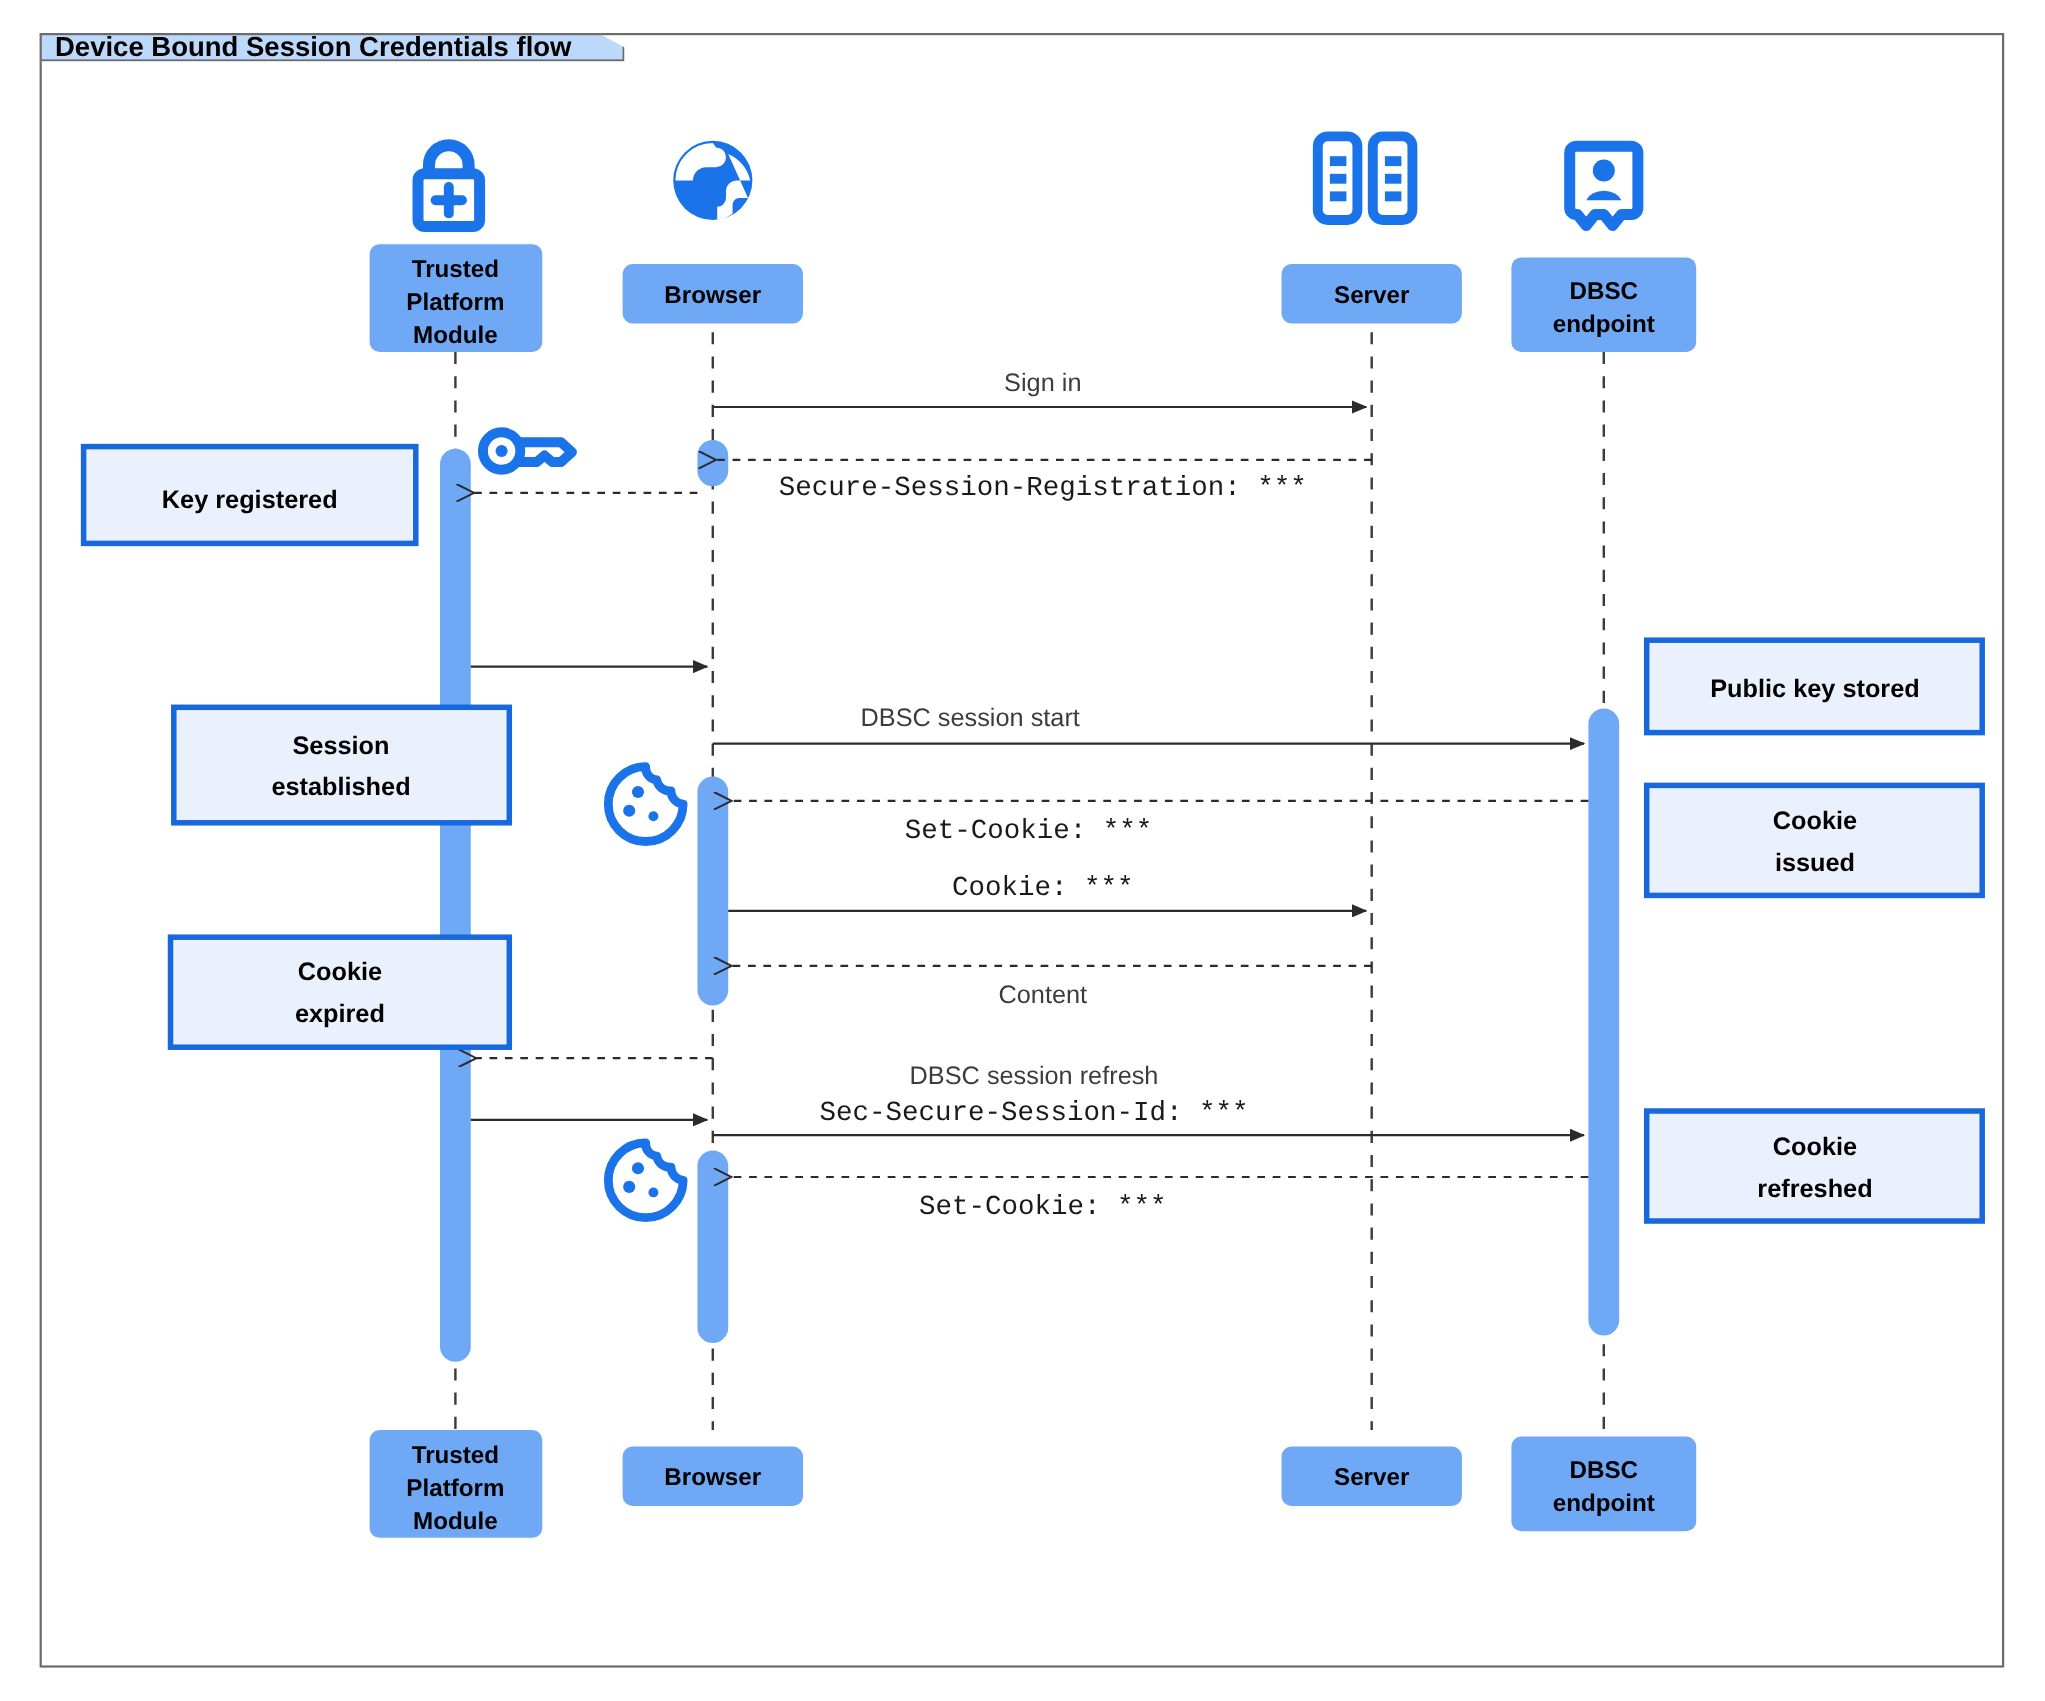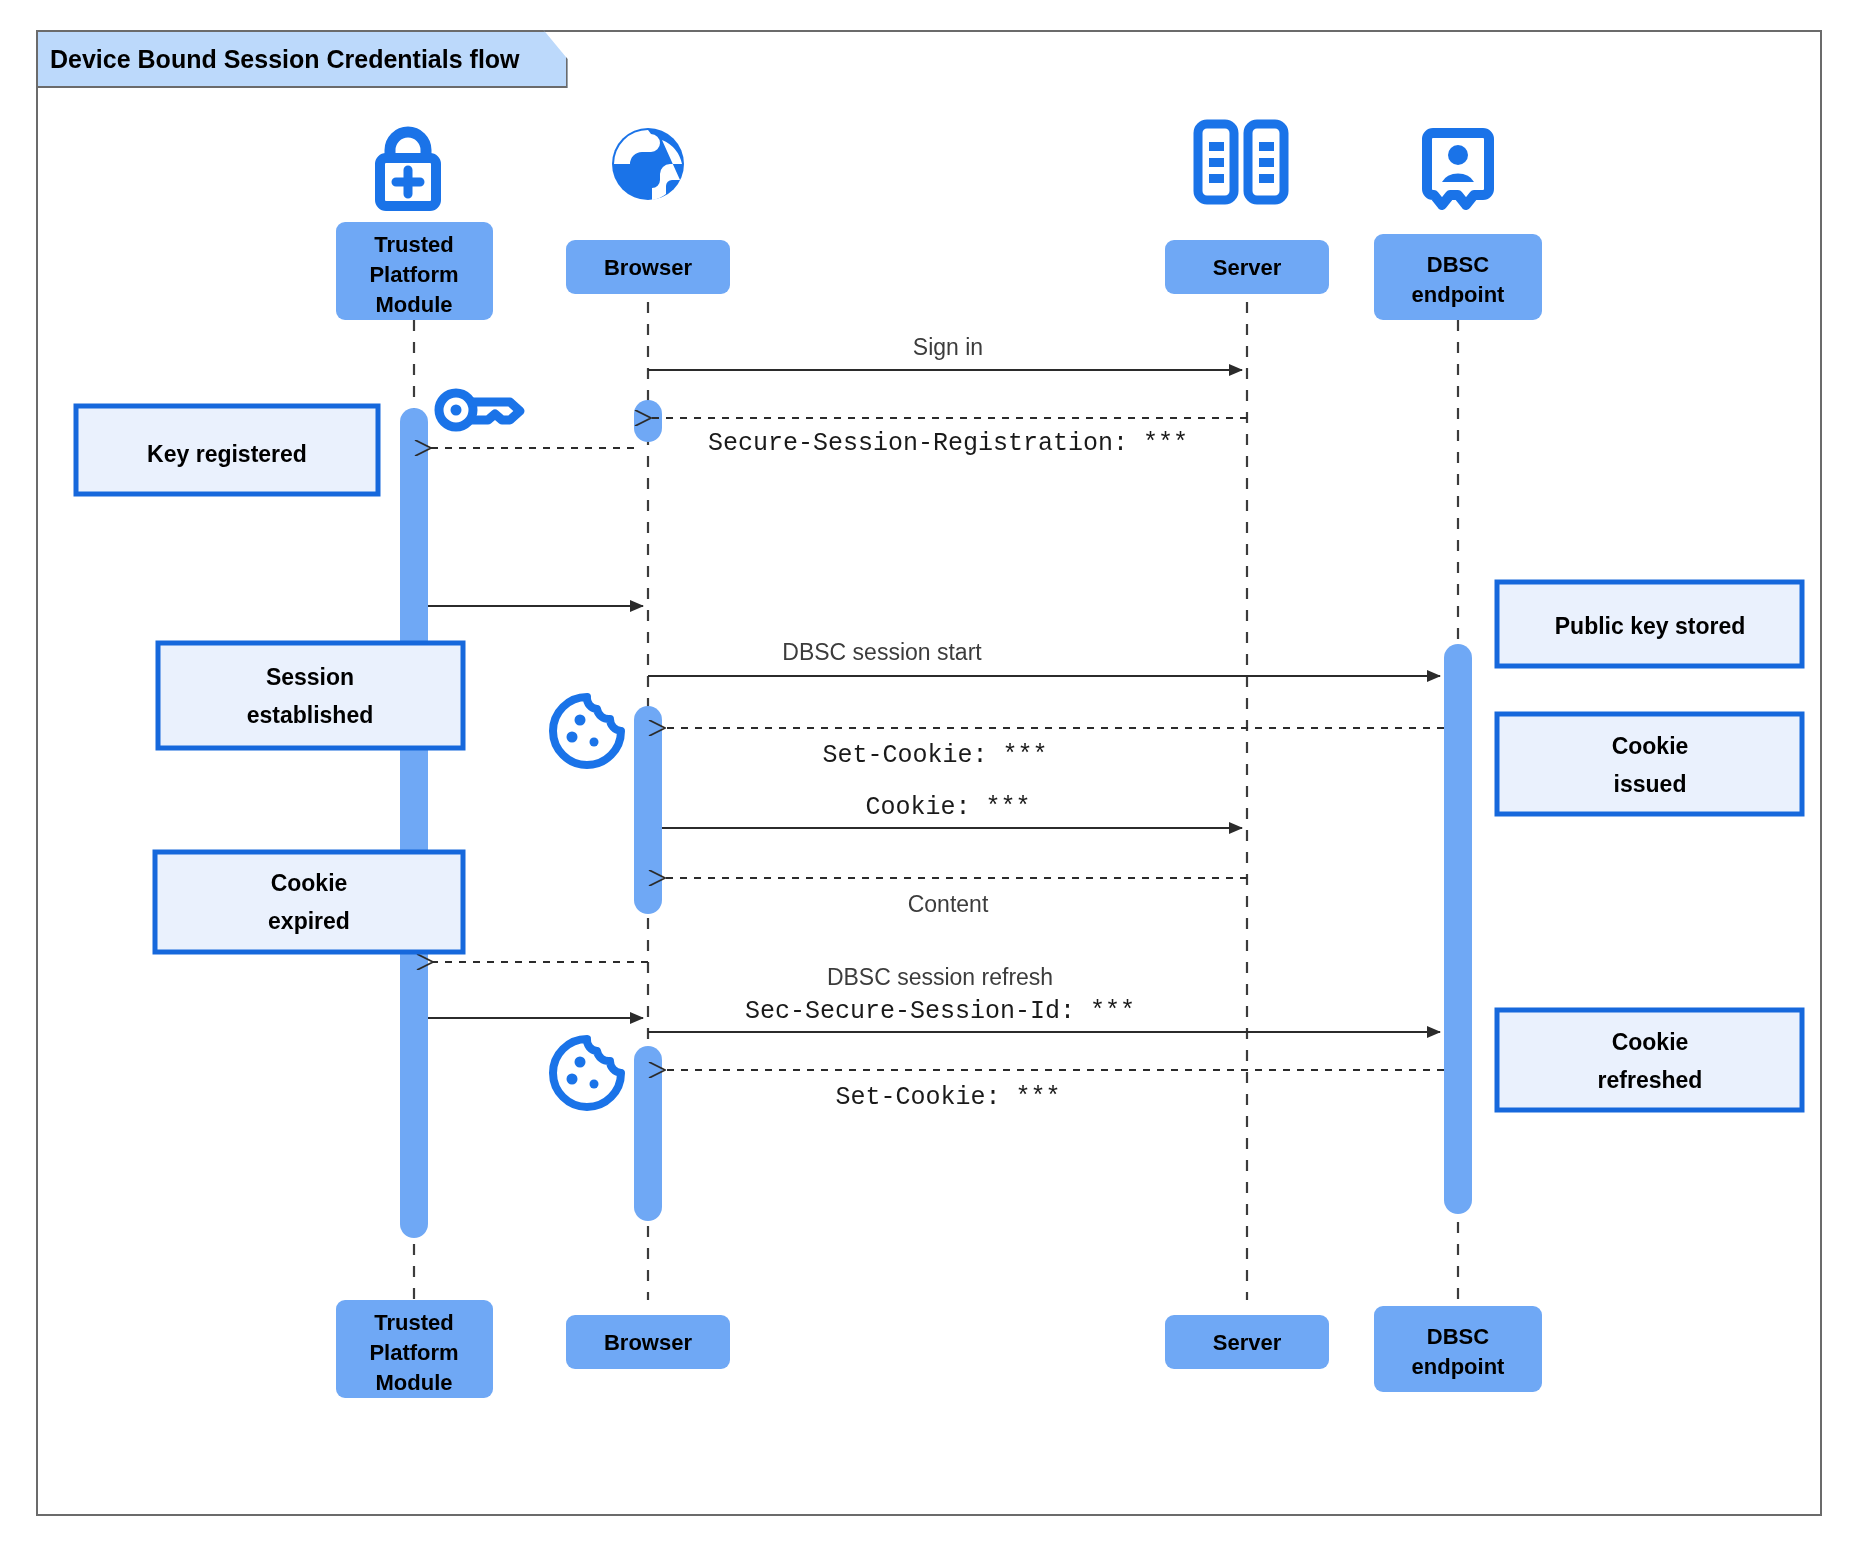--- a/index.html
+++ b/index.html
@@ -1,20 +1,20 @@
 <!DOCTYPE html>
 <html><head>
 <meta charset="utf-8">
 <style>
   html,body{margin:0;padding:0;background:#ffffff;}
   body{font-family:"Liberation Sans",sans-serif;}
   #page{position:relative;width:1859px;height:1546px;background:#ffffff;overflow:hidden;}
   #frame{position:absolute;left:36px;top:30px;width:1786px;height:1486px;
          border:2px solid #6b6b6b;background:#ffffff;box-sizing:border-box;}
-  #frame-title{position:absolute;left:36px;top:30px;height:58px;
+  #frame-title{position:absolute;left:36px;top:30px;height:26px;
          background:#bcd9fb;border:2px solid #6b6b6b;box-sizing:border-box;
          padding:0 46px 0 12px;display:flex;align-items:center;
          font-weight:bold;font-size:25px;color:#000;white-space:nowrap;
          clip-path:polygon(0 0,calc(100% - 24px) 0,100% 50%,100% 100%,0 100%);}
   svg#diagram{position:absolute;left:0;top:0;width:1859px;height:1546px;}
   .pbox-text{font-family:"Liberation Sans",sans-serif;font-weight:bold;font-size:22px;fill:#000;}
   .note-text{font-family:"Liberation Sans",sans-serif;font-weight:bold;font-size:23px;fill:#000;}
   .msg-sans{font-family:"Liberation Sans",sans-serif;font-size:23px;fill:#3c3c3c;}
   .msg-mono{font-family:"Liberation Mono",monospace;font-size:25px;fill:#1a1a1a;}
 </style>

